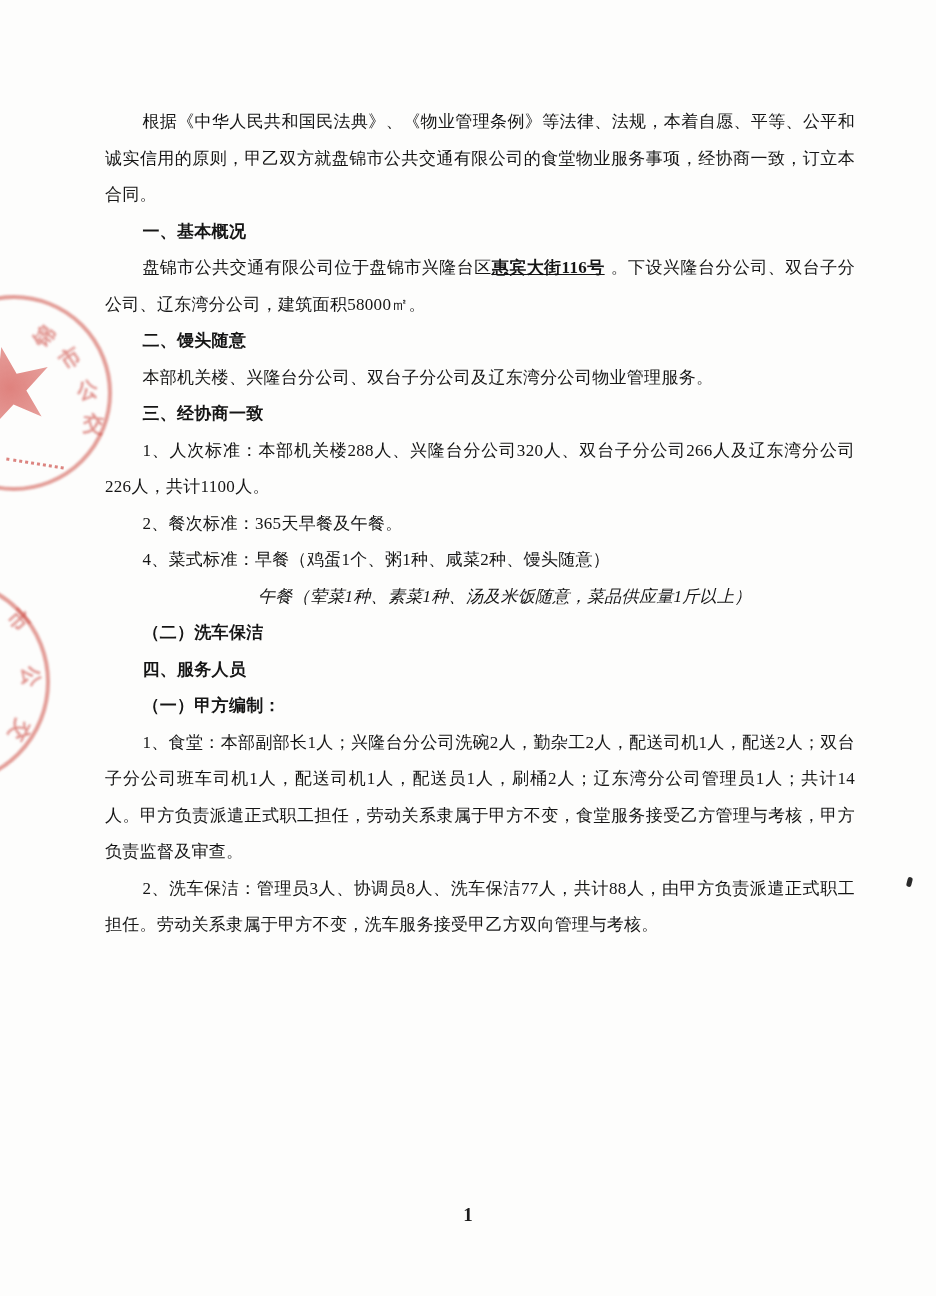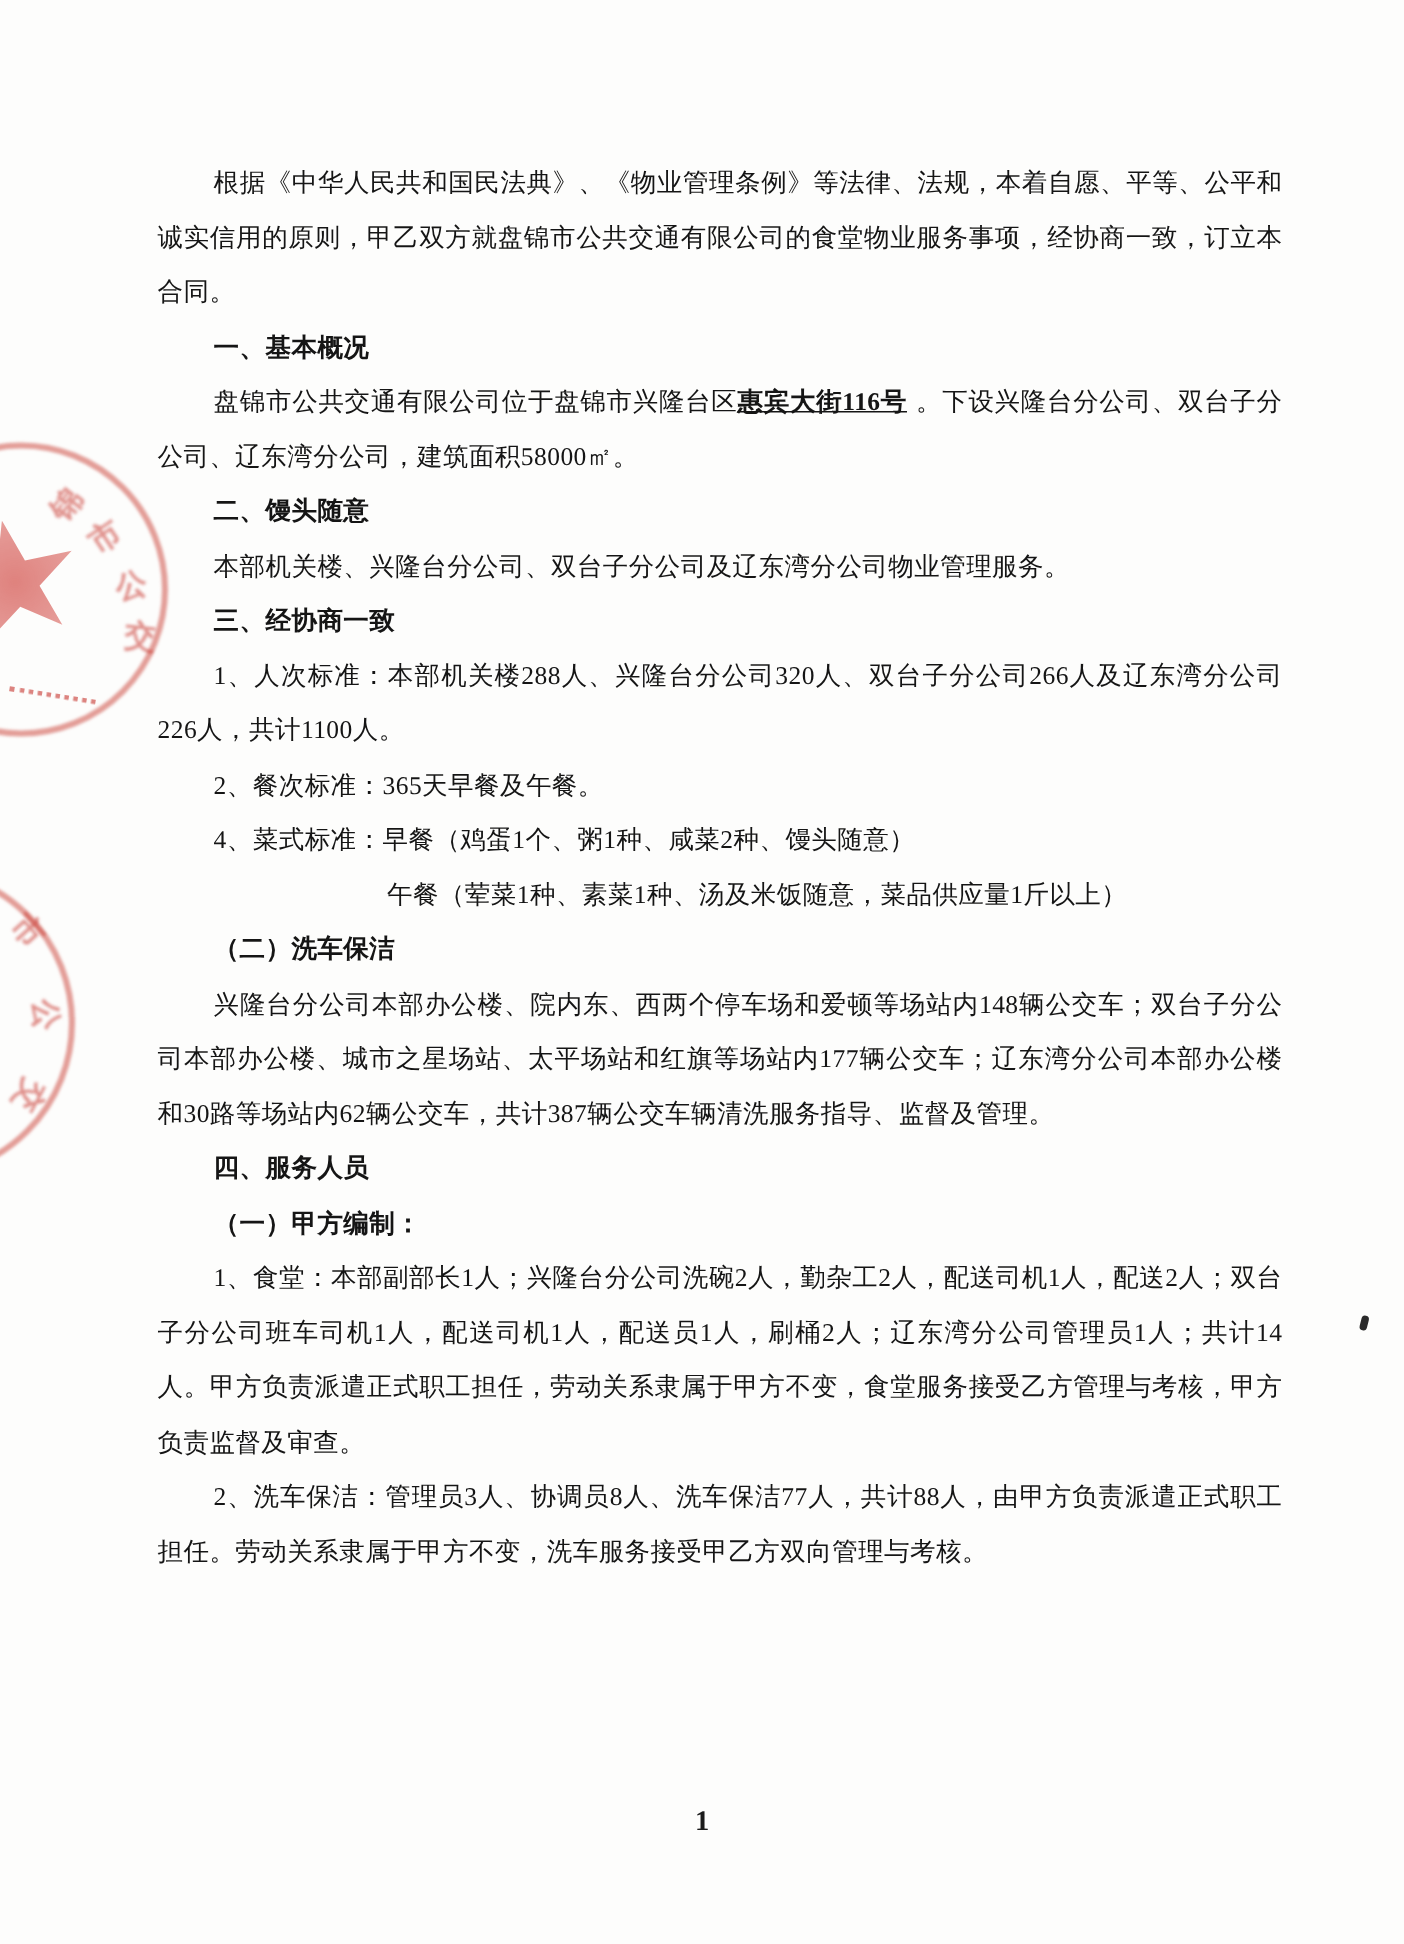--- a/index.html
+++ b/index.html
@@ -2,21 +2,21 @@
 <html><head>
 <meta charset="utf-8">
 <style>
   html,body{margin:0;padding:0;}
   body{width:936px;height:1296px;background:#ffffff;font-family:"Liberation Serif","DejaVu Serif",serif;}
   .page{position:relative;width:936px;height:1296px;background:#fdfdfc;overflow:hidden;}
   .doc{position:absolute;left:105px;top:104px;width:750px;color:#151515;
        font-size:17px;line-height:36.5px;text-align:justify;letter-spacing:0.3px;}
   .doc p{margin:0;text-indent:2.2em;}
   .doc p.h{font-weight:bold;}
-  .doc p.sub{text-indent:9em;}
+  .doc p.sub{text-indent:9em;font-style:italic;}
   .addr{font-weight:bold;text-decoration:underline;padding-right:6px;}
   .pageno{position:absolute;left:0;right:0;top:1204px;text-align:center;
           color:#1b1b1b;font-size:19px;font-weight:bold;}
   
   .seal-ring{position:absolute;border-radius:50%;border:4px solid rgba(201,62,52,0.5);
              filter:blur(0.9px);}
   .seal1-ring{left:-84px;top:295px;width:188px;height:188px;}
   .seal2-ring{left:-158px;top:578px;width:200px;height:200px;}
   .seal-star{position:absolute;left:-33px;top:346px;width:86px;height:84px;
              background:radial-gradient(circle,rgba(205,55,48,0.62),rgba(205,55,48,0.42));
@@ -61,21 +61,20 @@
     <p class="h">一、基本概况</p>
     <p><span>盘锦市公共交通有限公司位于盘锦市兴隆台区</span><span class="addr">惠宾大街116号</span><span>。下设兴隆台分公司、双台子分公司、辽东湾分公司，建筑面积58000㎡。</span></p>
     <p class="h">二、馒头随意</p>
     <p>本部机关楼、兴隆台分公司、双台子分公司及辽东湾分公司物业管理服务。</p>
     <p class="h">三、经协商一致</p>
     <p>1、人次标准：本部机关楼288人、兴隆台分公司320人、双台子分公司266人及辽东湾分公司226人，共计1100人。</p>
     <p>2、餐次标准：365天早餐及午餐。</p>
     <p>4、菜式标准：早餐（鸡蛋1个、粥1种、咸菜2种、馒头随意）</p>
     <p class="sub">午餐（荤菜1种、素菜1种、汤及米饭随意，菜品供应量1斤以上）</p>
     <p class="h">（二）洗车保洁</p>
-    <p>兴隆台分公司本部办公楼、院内东、西两个停车场和爱顿等场站内148辆公交车；双台子分公司本部办公楼、城市之星场站、太平场站和红旗等场站内177辆公交车；辽东湾分公司本部办公楼和30路等场站内62辆公交车，共计387辆公交车辆清洗服务指导、监督及管理。</p>
     <p class="h">四、服务人员</p>
     <p class="h">（一）甲方编制：</p>
     <p>1、食堂：本部副部长1人；兴隆台分公司洗碗2人，勤杂工2人，配送司机1人，配送2人；双台子分公司班车司机1人，配送司机1人，配送员1人，刷桶2人；辽东湾分公司管理员1人；共计14人。甲方负责派遣正式职工担任，劳动关系隶属于甲方不变，食堂服务接受乙方管理与考核，甲方负责监督及审查。</p>
     <p>2、洗车保洁：管理员3人、协调员8人、洗车保洁77人，共计88人，由甲方负责派遣正式职工担任。劳动关系隶属于甲方不变，洗车服务接受甲乙方双向管理与考核。</p>
   </div>
 
   <div class="pageno">1</div>
 </div>
 
 </body></html>

